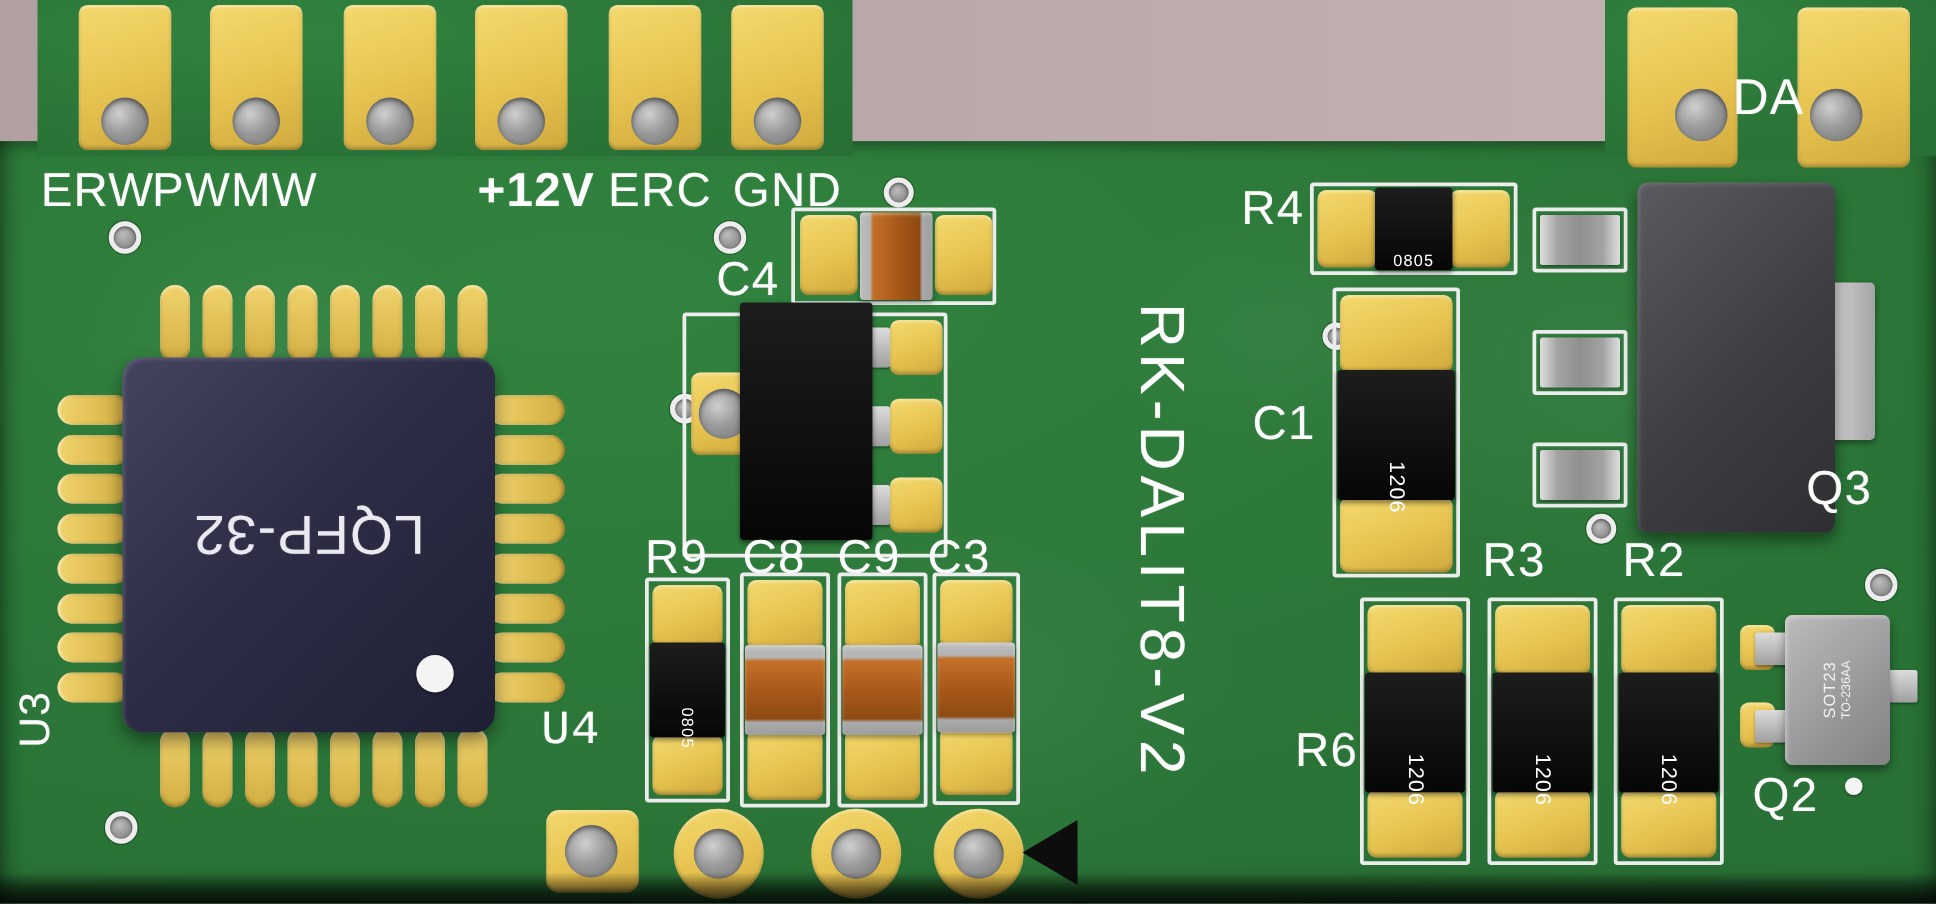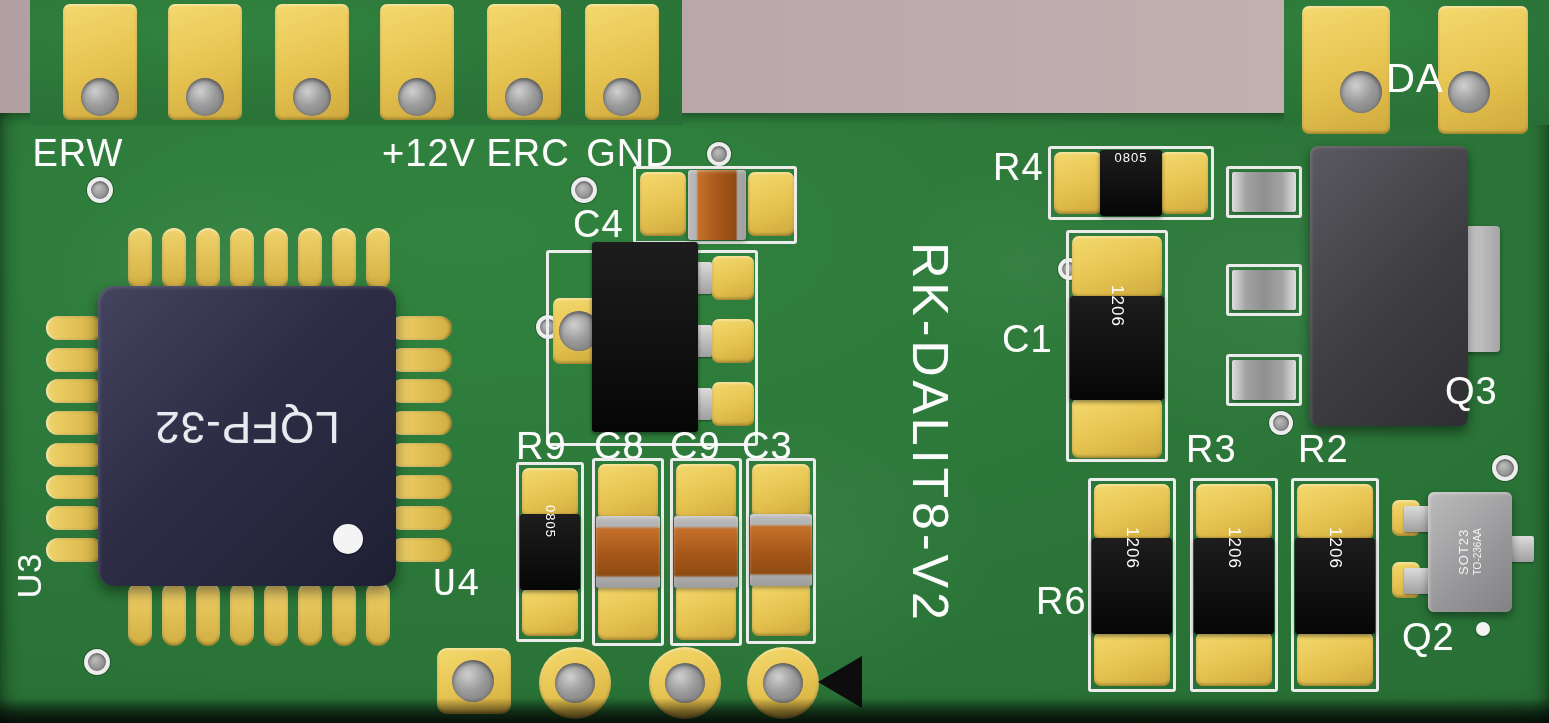--- a/index.html
+++ b/index.html
@@ -46,21 +46,21 @@
   }
   .dot { position:absolute; border-radius:50%; background:#f4f4f4; box-shadow:0 1px 2px rgba(0,0,0,.4); }
   .silk {
     position: absolute; color: #fcfcfc; font-size: 38px; letter-spacing: 1px;
     white-space: nowrap; text-shadow: 0 0 1px rgba(255,255,255,.35);
   }
   .outline { position: absolute; border: 3px solid #ececec; border-radius: 3px; }
   .body-black {
     position: absolute; border-radius: 3px; color:#fff;
     background: linear-gradient(180deg,#1d1d1d,#060606);
-    display: flex; align-items: flex-start; justify-content: center;
+    display: flex; align-items: flex-end; justify-content: center;
     box-shadow: 0 2px 4px rgba(0,0,0,.45);
   }
   .cap-v {
     position: absolute; border-radius: 3px;
     background: linear-gradient(180deg,#bdbdbd 0%,#b3b3b3 14%,#c4702a 18%,#a9591a 50%,#8f4a10 82%,#a9a9a9 86%,#9d9d9d 100%);
     box-shadow: inset 0 2px 3px rgba(255,255,255,.3), 0 2px 4px rgba(0,0,0,.35);
   }
   .cap-h {
     position: absolute; border-radius: 3px;
     background: linear-gradient(90deg,#bdbdbd 0%,#b3b3b3 14%,#c4702a 18%,#a9591a 50%,#8f4a10 82%,#a9a9a9 86%,#9d9d9d 100%);
@@ -141,21 +141,22 @@
   <div class="pad" style="left:487px; top:4px; width:74px; height:116px;"></div>
   <div class="pad" style="left:585px; top:4px; width:74px; height:116px;"></div>
   <div class="hole" style="left:81px;  top:78px; width:38px; height:38px;"></div>
   <div class="hole" style="left:186px; top:78px; width:38px; height:38px;"></div>
   <div class="hole" style="left:293px; top:78px; width:38px; height:38px;"></div>
   <div class="hole" style="left:398px; top:78px; width:38px; height:38px;"></div>
   <div class="hole" style="left:505px; top:78px; width:38px; height:38px;"></div>
   <div class="hole" style="left:603px; top:78px; width:38px; height:38px;"></div>
 
   <div class="silk" style="left:78px;  top:132px; transform:translateX(-50%);">ERW</div>
-  <div class="silk" style="left:429px; top:132px; transform:translateX(-50%);">+12V</div>
+  <div class="silk" style="left:188px; top:132px; transform:translateX(-50%);">PWMW</div>
+  <div class="silk" style="left:429px; top:132px; transform:translateX(-50%);font-weight:bold;">+12V</div>
   <div class="silk" style="left:528px; top:132px; transform:translateX(-50%);">ERC</div>
   <div class="silk" style="left:630px; top:132px; transform:translateX(-50%);">GND</div>
 
   <div class="via" style="left:87px;   top:177px; width:26px; height:26px;"></div>
   <div class="via" style="left:571px;  top:177px; width:26px; height:26px;"></div>
   <div class="via" style="left:707px;  top:142px; width:24px; height:24px;"></div>
   <div class="via" style="left:536px;  top:315px; width:24px; height:24px;"></div>
   <div class="via" style="left:1058px; top:258px; width:22px; height:22px;"></div>
   <div class="via" style="left:1269px; top:411px; width:24px; height:24px;"></div>
   <div class="via" style="left:1492px; top:455px; width:26px; height:26px;"></div>

